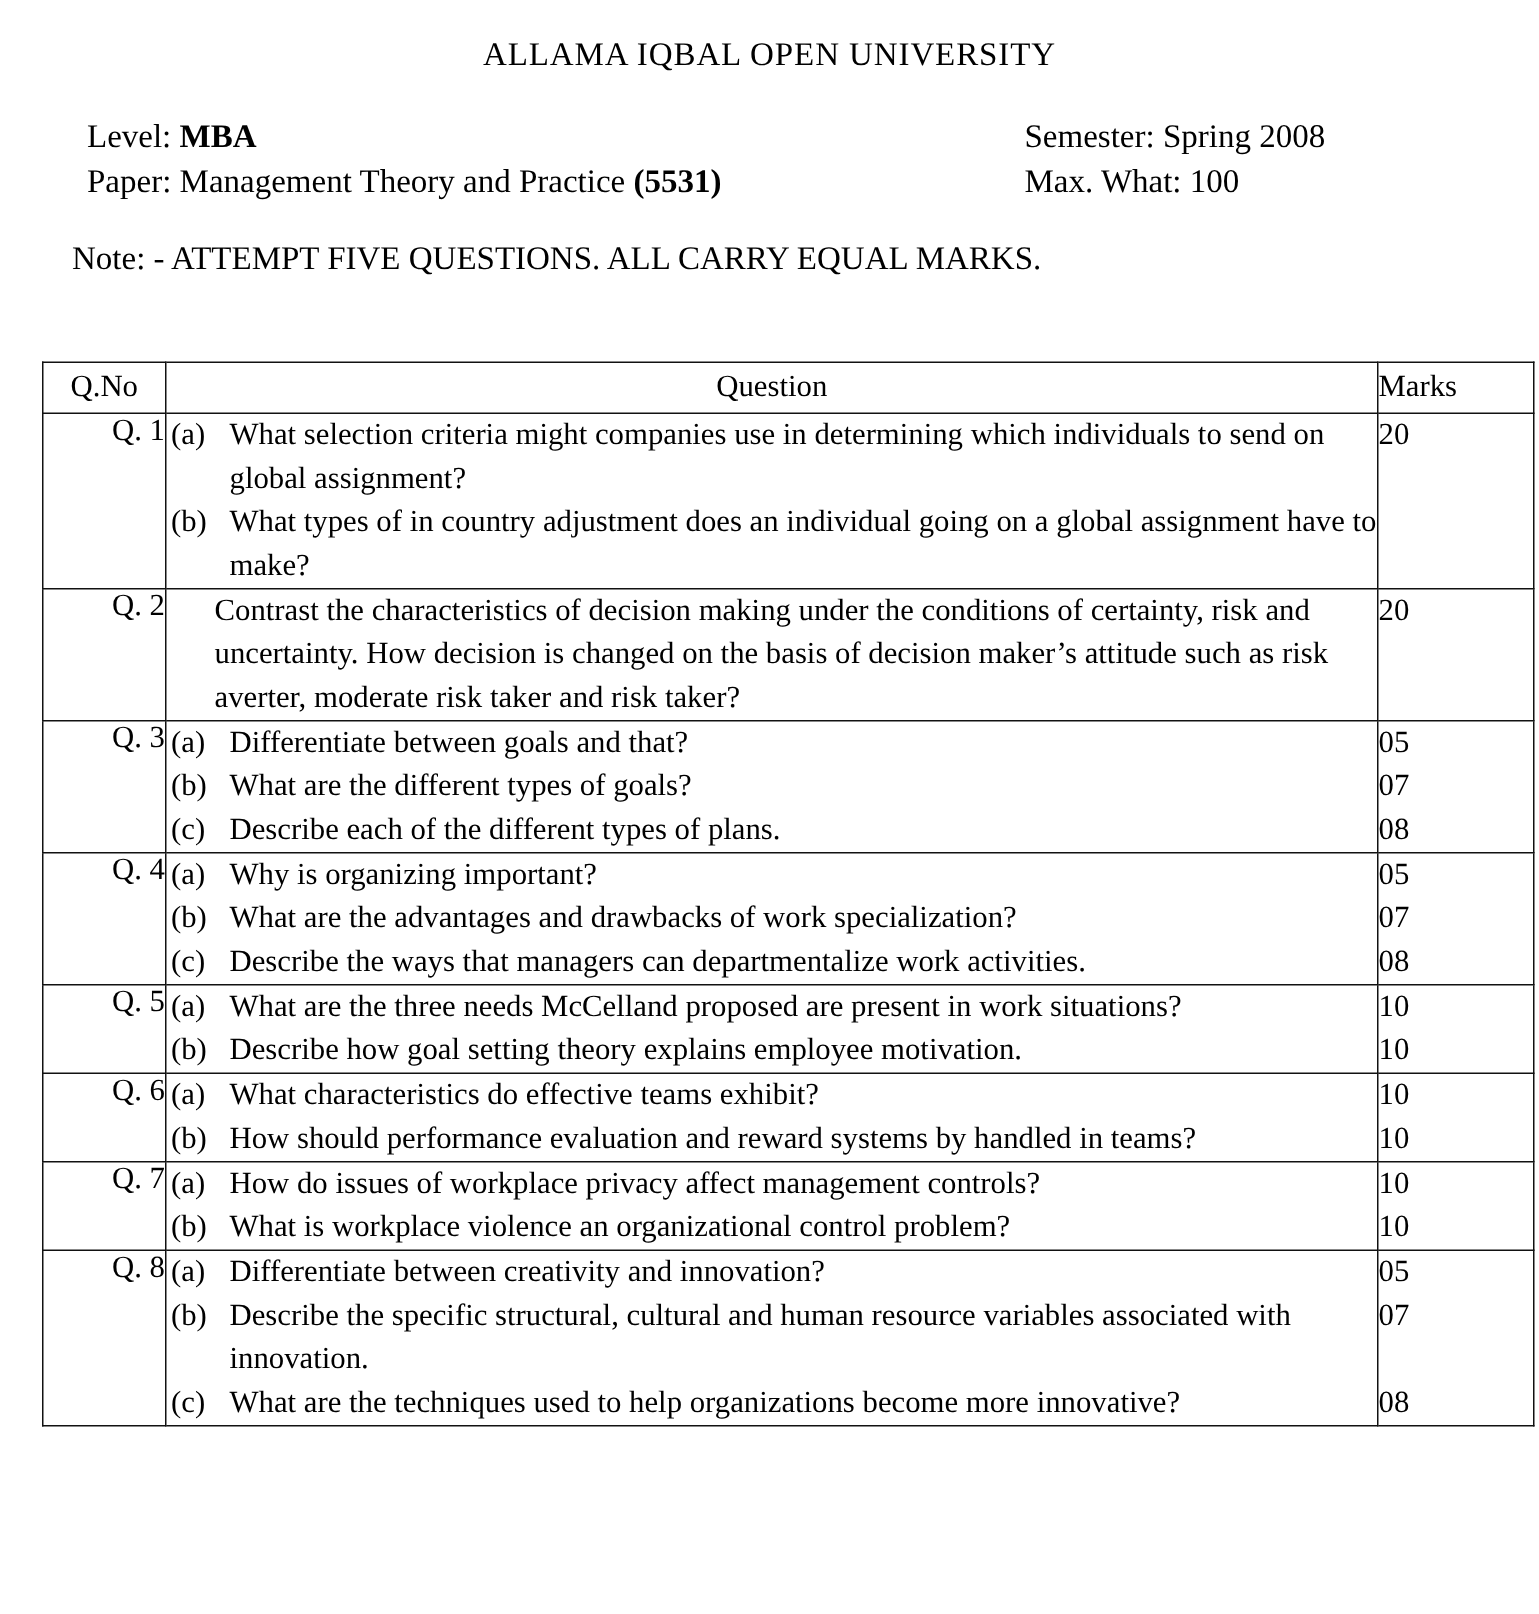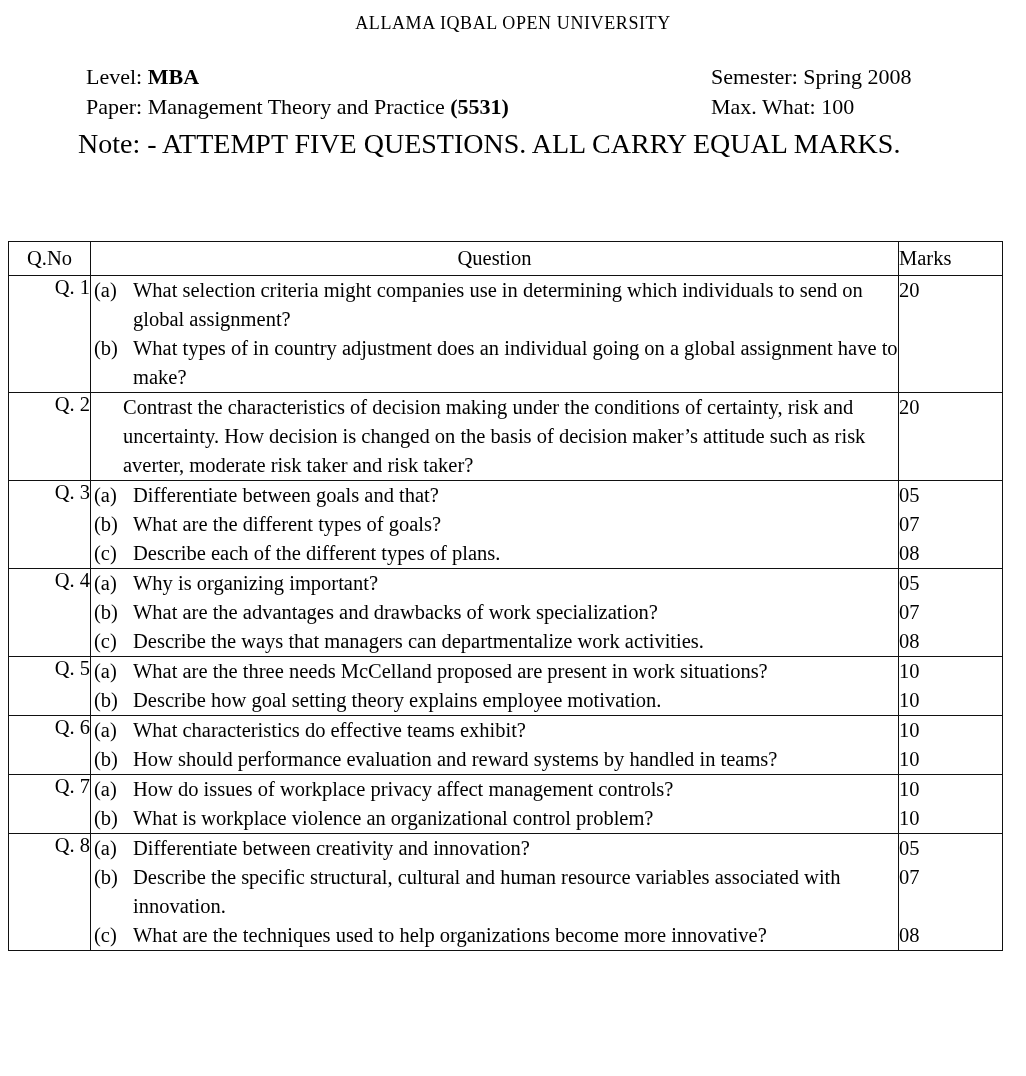--- a/index.html
+++ b/index.html
@@ -18,62 +18,61 @@
   .page {
     position: relative;
     width: 1026px;
     height: 1076px;
     box-sizing: border-box;
   }
 
   
   .doc-title {
     text-align: center;
-    font-size: 18px;
+    font-size: 22px;
     letter-spacing: 0.6px;
-    padding-top: 14px;
+    padding-top: 24px;
     line-height: 1.1;
     white-space: nowrap;
   }
 
   .meta-block {
     position: relative;
     margin-top: 28px;
     padding-left: 58px;
     font-size: 22px;
     line-height: 30px;
   }
   .meta-row {
     display: flex;
     white-space: nowrap;
   }
   .meta-left {
     width: 625px;
     flex: 0 0 625px;
-    margin-left: 28px;
   }
   .meta-right {
     flex: 1 1 auto;
   }
   .meta-strong {
     font-weight: bold;
   }
 
   .note-line {
-    margin-top: 8px;
-    padding-left: 78px;
-    font-size: 28px;
+    margin-top: 22px;
+    padding-left: 48px;
+    font-size: 22px;
     line-height: 28px;
     white-space: nowrap;
   }
 
   
   .qtable-wrap {
     position: absolute;
-    left: 8px;
+    left: 28px;
     top: 241px;
     width: 994px;
   }
   table.qtable {
     border-collapse: collapse;
     width: 994px;
     table-layout: fixed;
     font-size: 20.5px;
   }
   table.qtable th,

